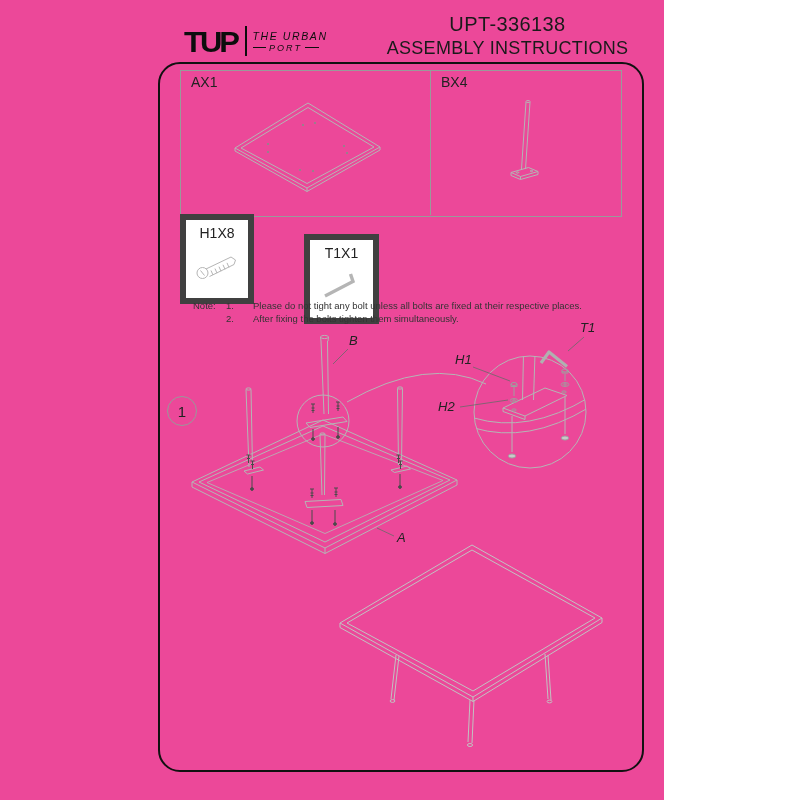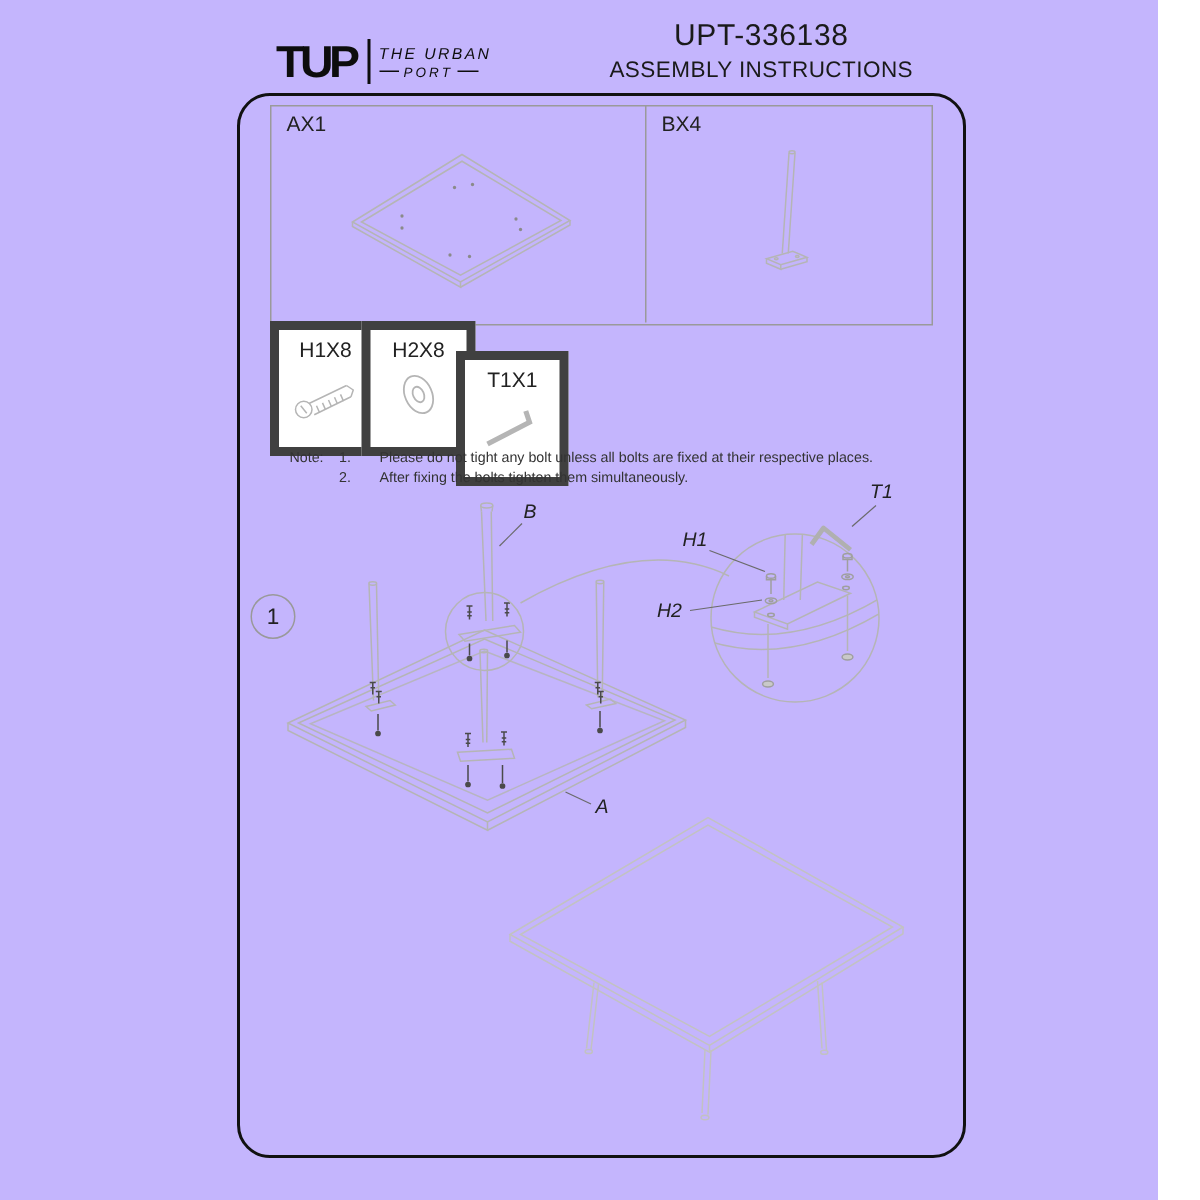--- a/index.html
+++ b/index.html
@@ -1,33 +1,33 @@
 <!DOCTYPE html>
 <html><head>
 <meta charset="utf-8">
 <style>
   html,body{margin:0;padding:0;background:#fff;}
-  .page{position:relative;width:772px;height:800px;background:#c4b5fd;overflow:hidden;
+  .page{position:relative;width:664px;height:800px;background:#ec4899;overflow:hidden;
         font-family:"Liberation Sans","DejaVu Sans",sans-serif;color:#1c1c1c;}
   .abs{position:absolute;}
 
   
   .logo{left:184px;top:22px;height:38px;display:flex;align-items:center;}
   .logo-abbrev{font-size:31px;font-weight:800;letter-spacing:-3px;color:#0d0d0d;
                transform:scaleY(.96);line-height:1;padding-right:8px;}
   .logo-sep{width:1.5px;height:30px;background:#0d0d0d;margin:0 6px 0 0;}
   .logo-right{display:flex;flex-direction:column;justify-content:center;width:66px;font-style:italic;}
   .logo-line1{font-size:10.5px;letter-spacing:1.6px;color:#0d0d0d;white-space:nowrap;}
   .logo-line2{display:flex;align-items:center;font-size:9px;letter-spacing:2px;color:#0d0d0d;margin-top:1px;}
   .logo-line2 .dash{flex:1;height:1px;background:#0d0d0d;}
   .logo-line2 span{padding:0 3px;}
 
   .titleblock{left:375px;top:13px;width:265px;text-align:center;}
   .model{font-size:20px;letter-spacing:.4px;color:#1a1a1a;}
-  .subtitle{font-size:15px;letter-spacing:.3px;color:#1a1a1a;margin-top:2px;}
+  .subtitle{font-size:18px;letter-spacing:.3px;color:#1a1a1a;margin-top:2px;}
 
   
   .sheet{left:158px;top:62px;width:482px;height:706px;border:2.5px solid #111;border-radius:22px;}
 
   .partsbox{left:180px;top:70px;width:440px;height:145px;border:1px solid #9a9a9a;}
   .parts-divider{left:430px;top:70px;width:1px;height:145px;background:#9a9a9a;}
   .part-label{font-size:14px;color:#222;}
 
   .hwcell{top:214px;height:78px;border:6px solid #404040;background:#fff;text-align:center;}
   .hw-label{font-size:14px;color:#222;margin-top:5px;}
@@ -107,29 +107,20 @@
 
   <div class="abs hwcell" style="left:180px;width:62px;">
     <div class="hw-label">H1X8</div>
     <svg width="50" height="42" viewBox="0 0 50 42" style="margin:4px auto 0;">
       <g fill="none" stroke="#b5b5b5" stroke-width="1">
         <circle cx="10.5" cy="28" r="5.5"></circle>
         <path d="M8.5,25.5 L12.5,30.5"></path>
         <path d="M14,24 L39,12 M17.5,31.5 L42,19.5"></path>
         <path d="M39,12 L43.5,15 L42,19.5"></path>
         <path d="M19,25.5 L21,30 M23,23.6 L25,28.1 M27,21.7 L29,26.2 M31,19.8 L33,24.3 M35,17.9 L37,22.4"></path>
-      </g>
-    </svg>
-  </div>
-  <div class="abs hwcell" style="left:241px;width:64px;">
-    <div class="hw-label">H2X8</div>
-    <svg width="50" height="42" viewBox="0 0 50 42" style="margin:2px auto 0;">
-      <g fill="none" stroke="#b5b5b5" stroke-width="1.2">
-        <ellipse cx="25" cy="20" rx="9" ry="13" transform="rotate(-24 25 20)"></ellipse>
-        <ellipse cx="25" cy="20" rx="3.6" ry="5.4" transform="rotate(-24 25 20)"></ellipse>
       </g>
     </svg>
   </div>
   <div class="abs hwcell" style="left:304px;width:63px;margin-top:20px;">
     <div class="hw-label">T1X1</div>
     <svg width="50" height="42" viewBox="0 0 50 42" style="margin:4px auto 0;">
       <path d="M8,31 L36,16.5 L33.5,9" fill="none" stroke="#b5b5b5" stroke-width="3.4" stroke-linejoin="miter"></path>
     </svg>
   </div>
 

